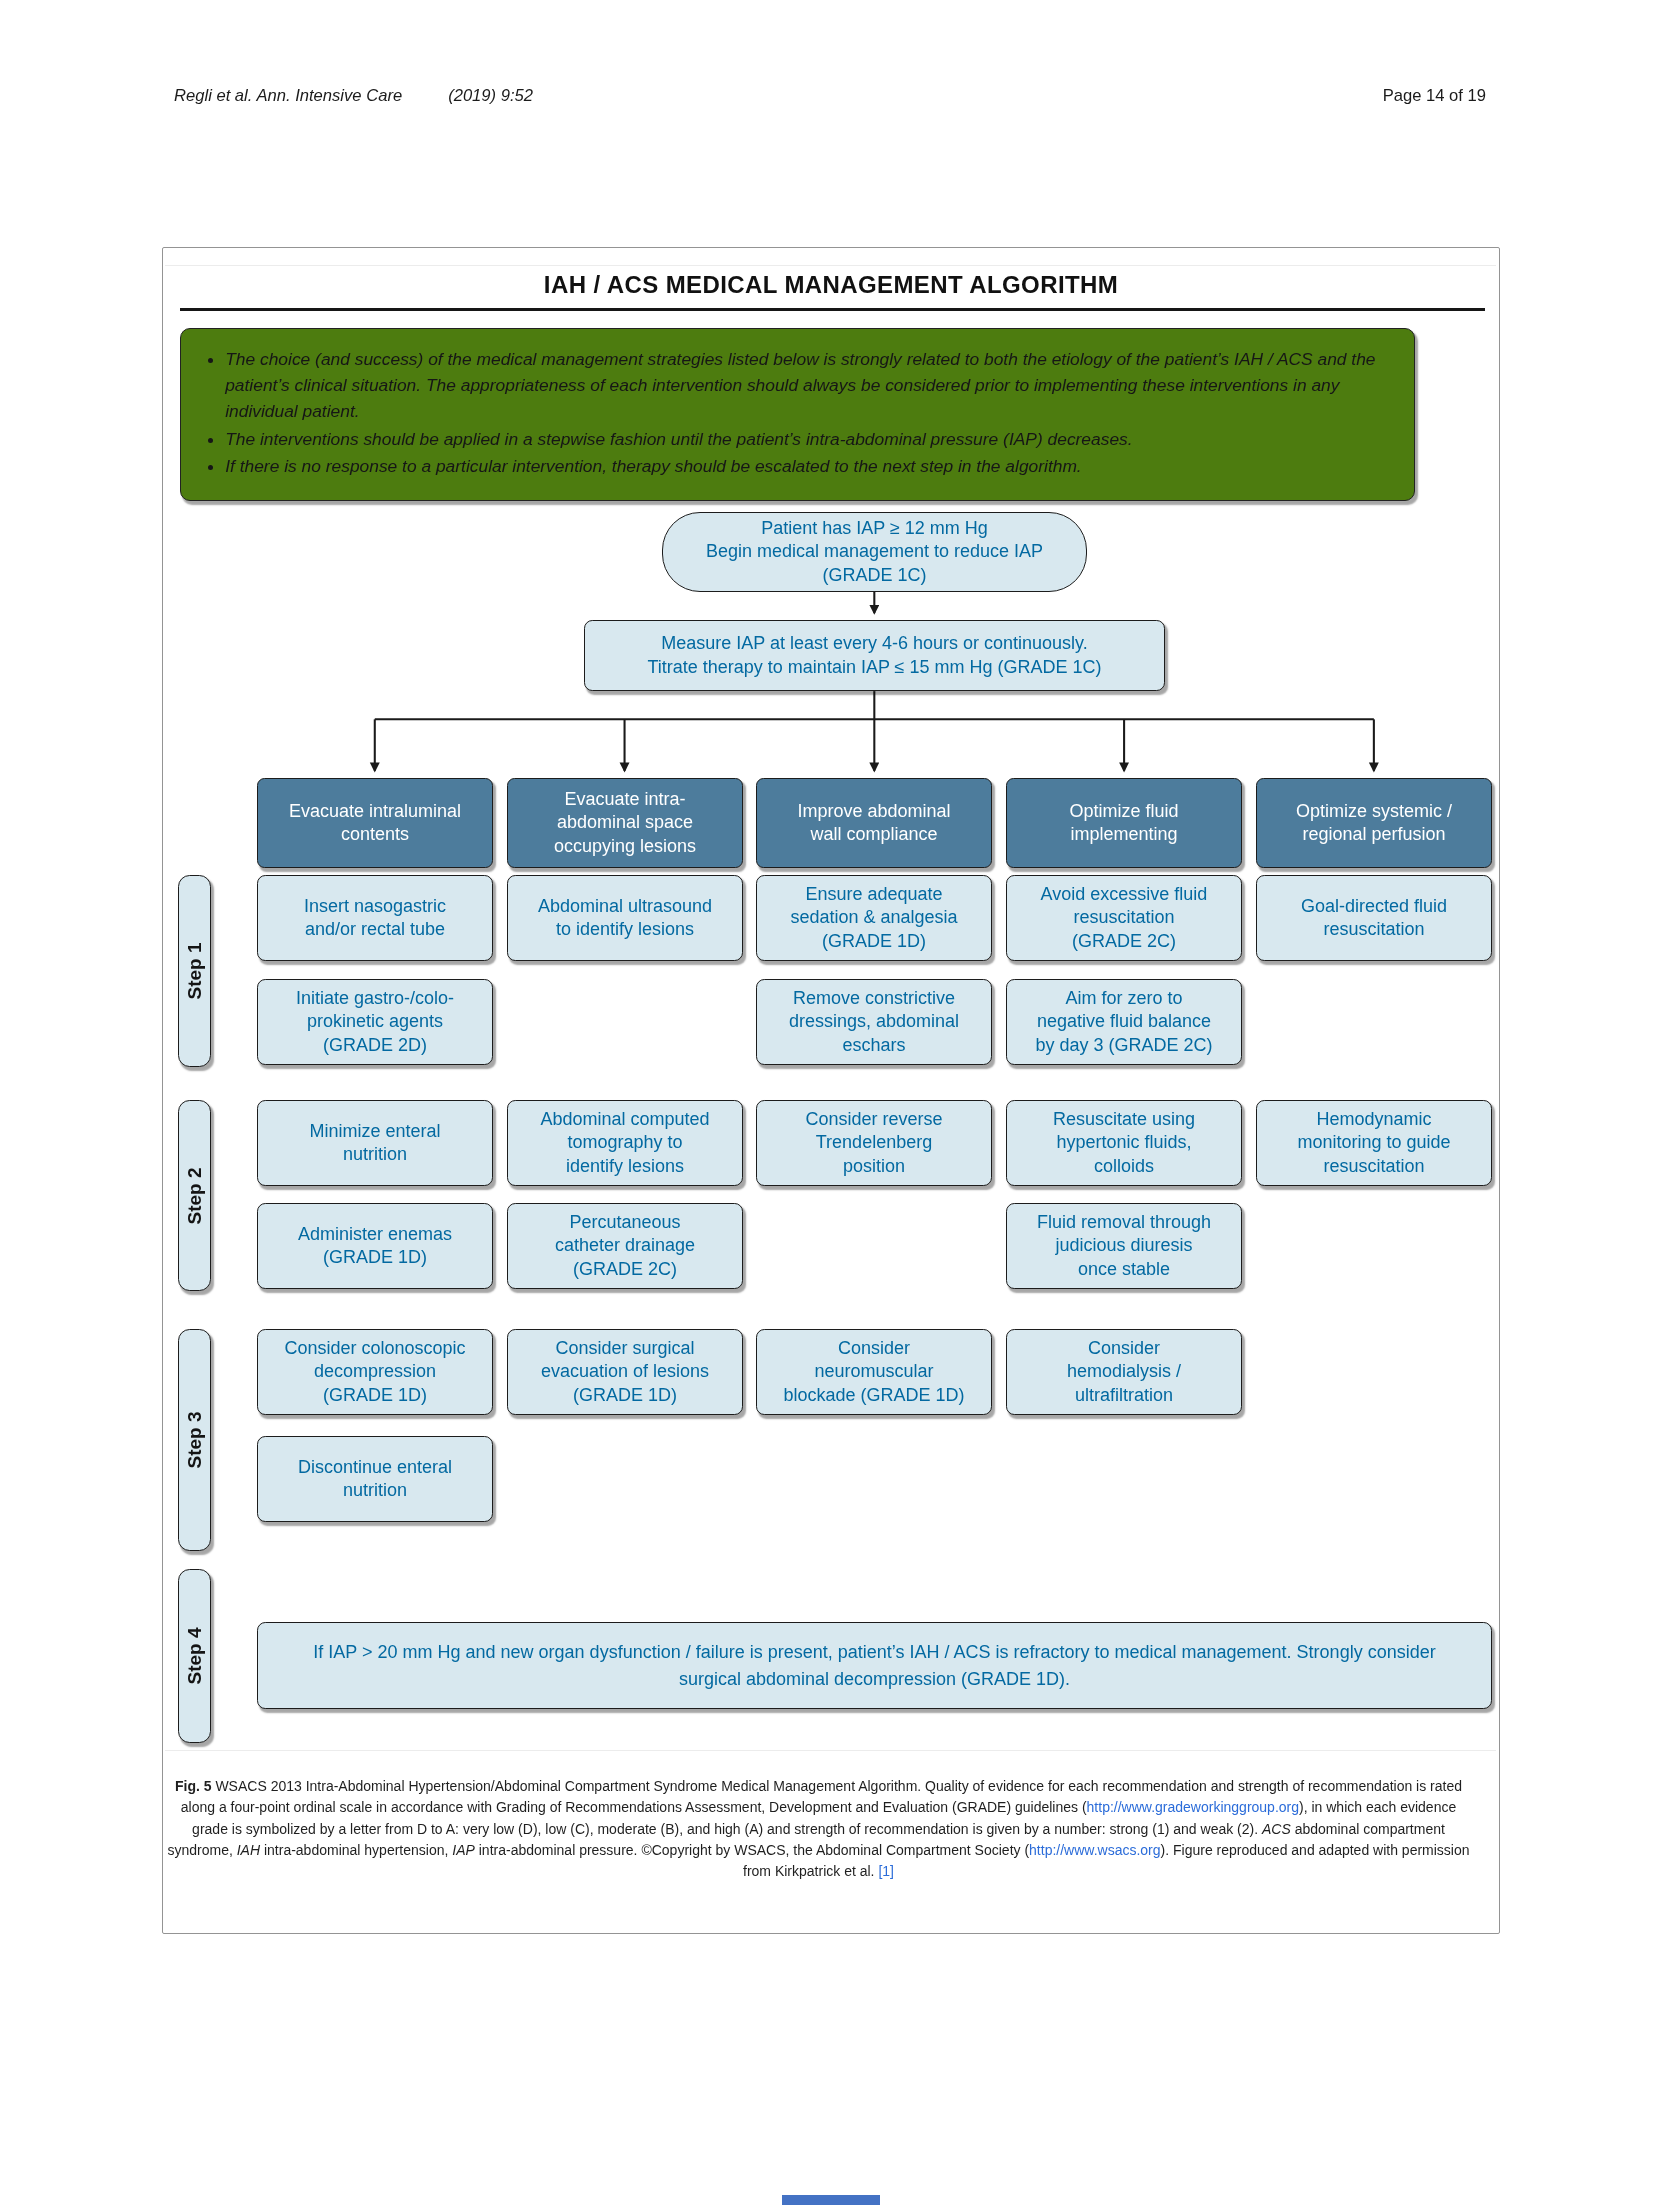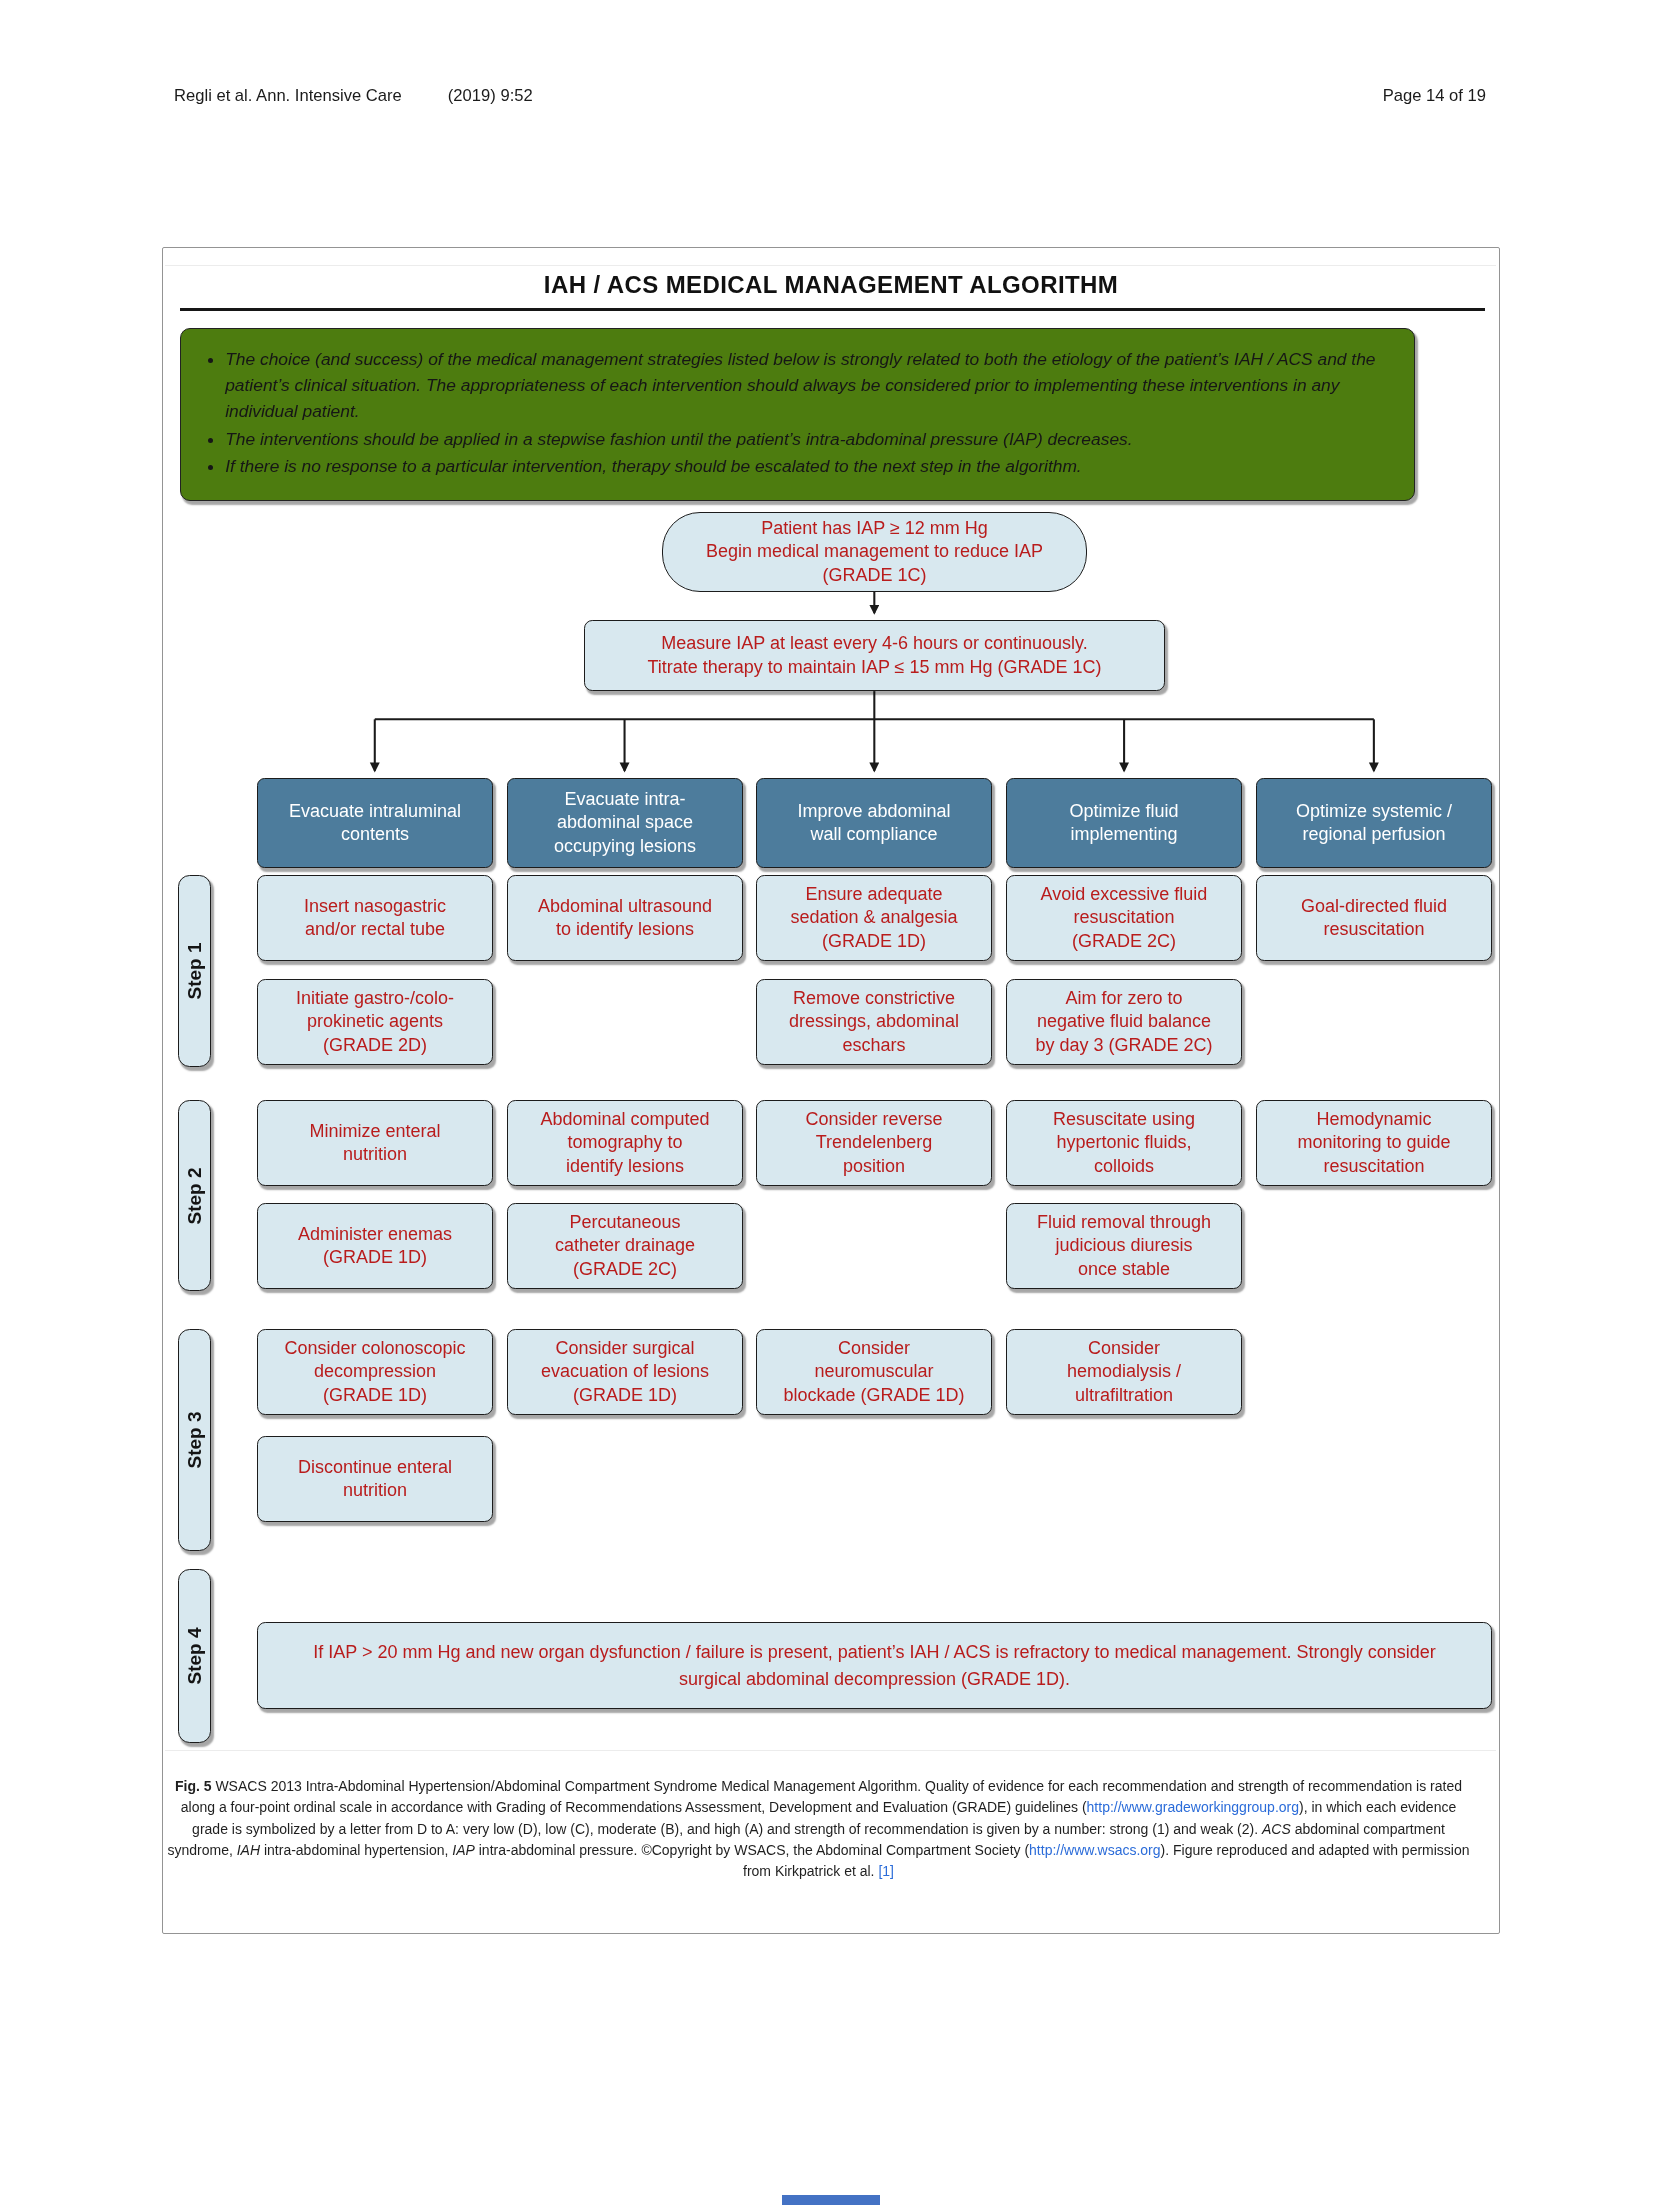--- a/index.html
+++ b/index.html
@@ -10,21 +10,21 @@
     font-family:"Liberation Sans","DejaVu Sans",sans-serif;
     color:#1b1b1b;
     overflow:hidden;
   }
   
   .page-header{
     position:absolute;left:174px;right:174px;top:86px;
     display:flex;justify-content:space-between;align-items:baseline;
     font-size:16.6px;
   }
-  .ph-left{}
+  .ph-left{font-style:italic;}
   .ph-issue{margin-left:46px;}
   
   .figure-frame{
     position:absolute;left:162px;top:247px;width:1338px;height:1687px;
     border:1.7px solid #949494;border-radius:2px;background:#ffffff;
     box-sizing:border-box;
   }
   .hairline{position:absolute;left:1.7px;width:1331px;height:0.8px;background:#ececec;}
   .fig-title{
     position:absolute;top:23px;left:0;width:100%;
@@ -40,21 +40,21 @@
   }
   .notes-box ul{margin:0;padding-left:28px;}
   .notes-box li{
     font-style:italic;font-size:17.4px;line-height:1.5;color:#161616;margin:0 0 1.7px 0;
   }
   
   .node{
     position:absolute;box-sizing:border-box;
     background:#d8e8ef;border:1.7px solid #1c1c1c;border-radius:8.3px;
     display:flex;align-items:center;justify-content:center;
-    text-align:center;font-size:18px;line-height:1.28;color:#b91c1c;
+    text-align:center;font-size:18px;line-height:1.28;color:#0369a1;
     white-space:pre-line;
     box-shadow:2.5px 3.3px 1.7px rgba(0,0,0,.35);
   }
   .stadium{left:499px;top:264px;width:425px;height:80px;border-radius:38px;font-size:18px;box-shadow:none;}
   .measure{left:421px;top:372px;width:581px;height:71px;font-size:18px;}
   .hdr{
     top:530px;height:90px;width:236px;
     background:#4d7c9c;color:#ffffff;font-size:18px;border-radius:7.5px;
   }
   .cell{width:236px;height:86px;}

